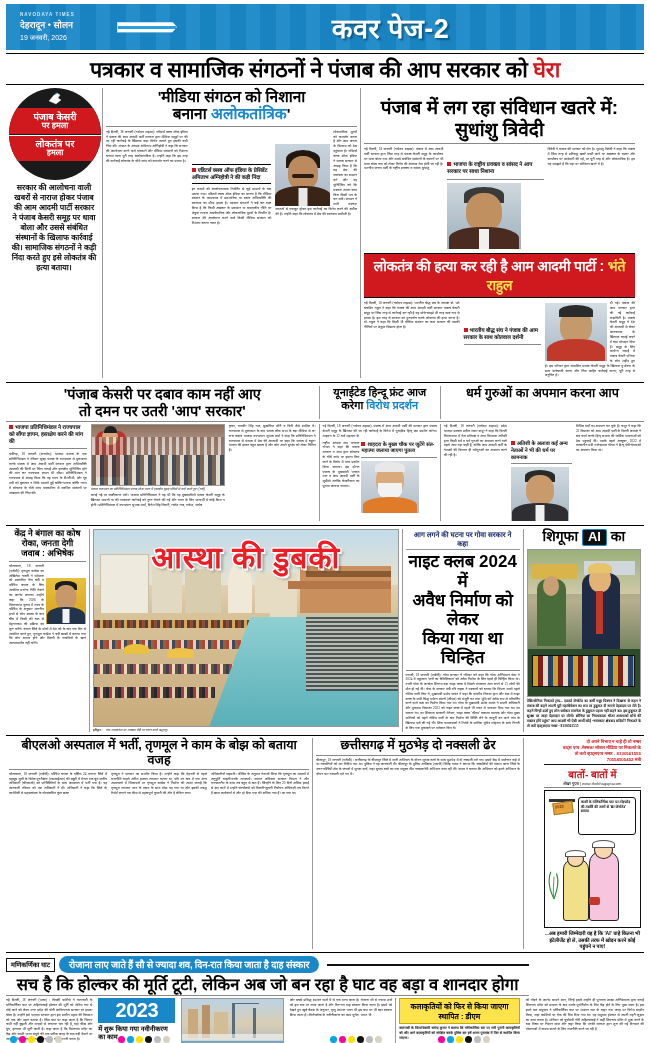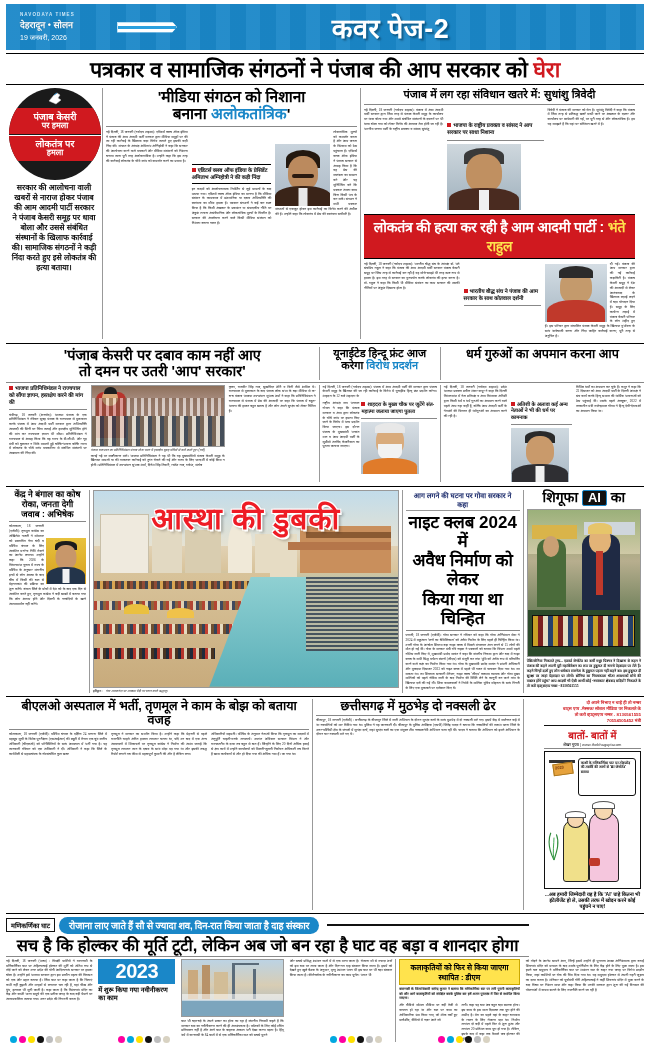--- a/index.html
+++ b/index.html
@@ -224,21 +224,21 @@
             <div style="position:absolute;top:30px;left:50%;transform:translateX(-50%);width:22px;height:4px;background:#2a1a10;border-radius:2px;"></div>
             <div class="torso" style="top:42px;width:56px;height:22px;background:#3a2418;"></div>
             <div style="position:absolute;top:44px;left:50%;transform:translateX(-50%);width:9px;height:18px;background:#e8e8e8;"></div>
           </div>
           <div class="body-text">लोकतांत्रिक मूल्यों को कमजोर करता है और आम जनता के विश्वास को ठेस पहुंचाता है। एडिटर्स क्लब ऑफ इंडिया ने पंजाब सरकार से आग्रह किया है कि वह प्रेस की स्वतंत्रता का सम्मान करे और यह सुनिश्चित करे कि पत्रकार अपना काम बिना किसी भय के कर सकें। संगठन ने सभी पत्रकार संगठनों से एकजुट होकर इस कार्रवाई का विरोध करने की अपील की है। उन्होंने कहा कि लोकतंत्र में प्रेस की स्वतंत्रता सर्वोपरि है।</div>
         </div>
       </div>
     </div>
 
     <div class="col vdiv" style="width:278px;">
-      <div class="sec-hl" style="font-size:11px;">पंजाब में लग रहा संविधान खतरे में: सुधांशु त्रिवेदी</div>
+      <div class="sec-hl" style="font-size:19px;margin-top:9px;">पंजाब में लग रहा संविधान खतरे में: सुधांशु त्रिवेदी</div>
       <div class="hairline" style="margin:3px 0;"></div>
       <div class="cols">
         <div class="col" style="width:30%;padding:0 2px 0 0;">
           <div class="body-text">नई दिल्ली, 18 जनवरी (नवोदय टाइम्स): पंजाब में आम आदमी पार्टी सरकार द्वारा जिस तरह से पंजाब केसरी समूह के कार्यालय पर धावा बोला गया और उससे संबंधित संस्थानों के दफ्तरों पर भी धावा बोला गया को लेकर विरोध की आवाज तेज होती जा रही है। भारतीय जनता पार्टी के राष्ट्रीय प्रवक्ता व सांसद सुधांशु</div>
         </div>
         <div class="col" style="width:37%;padding:0 2px;">
           <div class="kicker" style="margin-top:14px;"><span class="sq"></span><span>भाजपा के राष्ट्रीय प्रवक्ता व सांसद ने आप सरकार पर साधा निशाना</span></div>
           <div class="hairline" style="margin:4px 0 3px;"></div>
           <div class="face" style="width:74px;height:66px;">
             <div class="bg" style="background:linear-gradient(180deg,#cfd8de,#9fb0bd);"></div>

